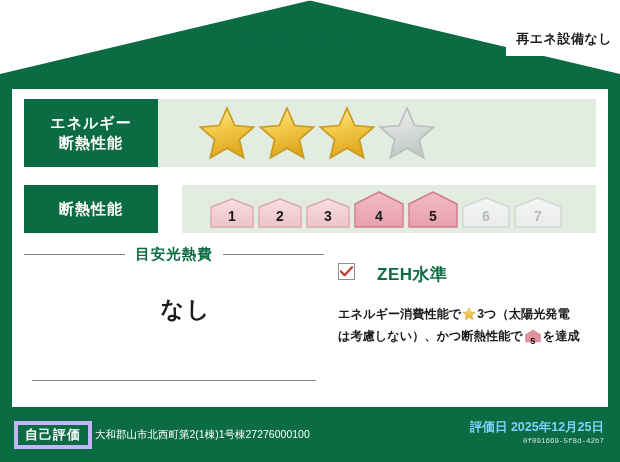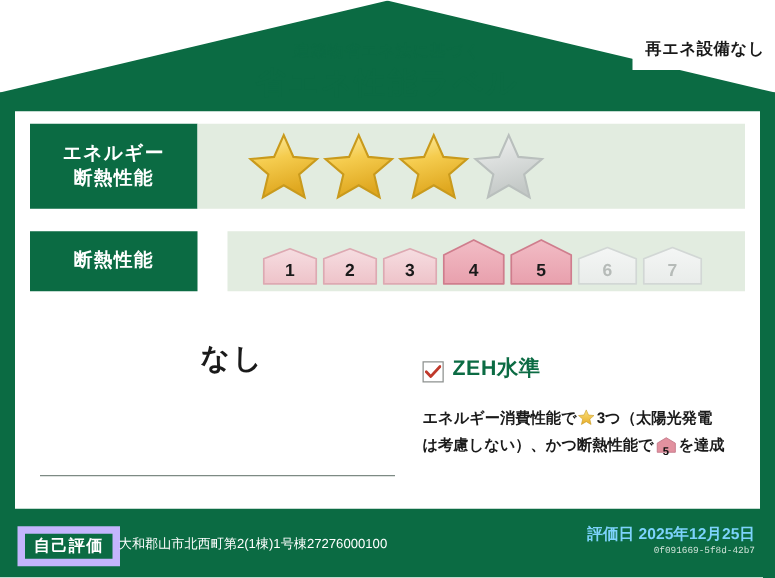--- a/index.html
+++ b/index.html
@@ -157,21 +157,21 @@
   .cost-bottom-rule {
     position: absolute;
     left: 8px; right: 8px; bottom: 16px;
     height: 1px; background: #7d8a84;
   }
 
   .lower-right {
     flex: 1 1 auto;
     padding: 22px 4px 0 14px;
   }
-  .zeh-head { display: flex; align-items: flex-end; gap: 7px; margin-top: 20px; }
+  .zeh-head { display: flex; align-items: flex-start; gap: 22px; }
   .zeh-check {
     width: 17px; height: 17px;
     border: 1px solid #8d918f;
     background: #fff;
     display: flex; align-items: center; justify-content: center;
     flex: 0 0 17px;
   }
   .zeh-check svg { display:block; }
   .zeh-title {
     font-size: 17px; font-weight: bold; color: #0b6b43;
@@ -195,21 +195,21 @@
 
   
   .footer {
     position: absolute;
     left: 0; bottom: 0; width: 620px; height: 55px;
     color: #ffffff;
     z-index: 5;
   }
   .self-eval {
     position: absolute; left: 14px; top: 14px;
-    border: 6px solid #c4b5fd;
+    border: 4px solid #c4b5fd;
     padding: 3px 7px 4px 7px;
     font-weight: bold; font-size: 13px; letter-spacing: 1px;
     color: #ffffff;
     line-height: 1;
   }
   .address {
     position: absolute; left: 95px; top: 21px;
     font-size: 10.5px; font-weight: normal;
     color: #ffffff; letter-spacing: 0px;
     white-space: nowrap;
@@ -384,20 +384,25 @@
               </svg>
               <span class="hnum">7</span>
             </div>
           </div>
       </div>
     </div>
 
     <div class="lower">
 
       <div class="lower-left">
+        <div class="cost-head">
+          <span class="rule"></span>
+          <span class="cost-title">目安光熱費</span>
+          <span class="rule"></span>
+        </div>
         <div class="cost-value">なし</div>
         <div class="cost-bottom-rule"></div>
       </div>
 
       <div class="lower-right">
         <div class="zeh-head">
           <span class="zeh-check">
             <svg width="13" height="11" viewBox="0 0 13 11">
               <path d="M1 5.4 L4.6 9.2 L12 1.2" stroke="#c0392b" stroke-width="2.2" fill="none" stroke-linecap="round" stroke-linejoin="round"></path>
             </svg>

